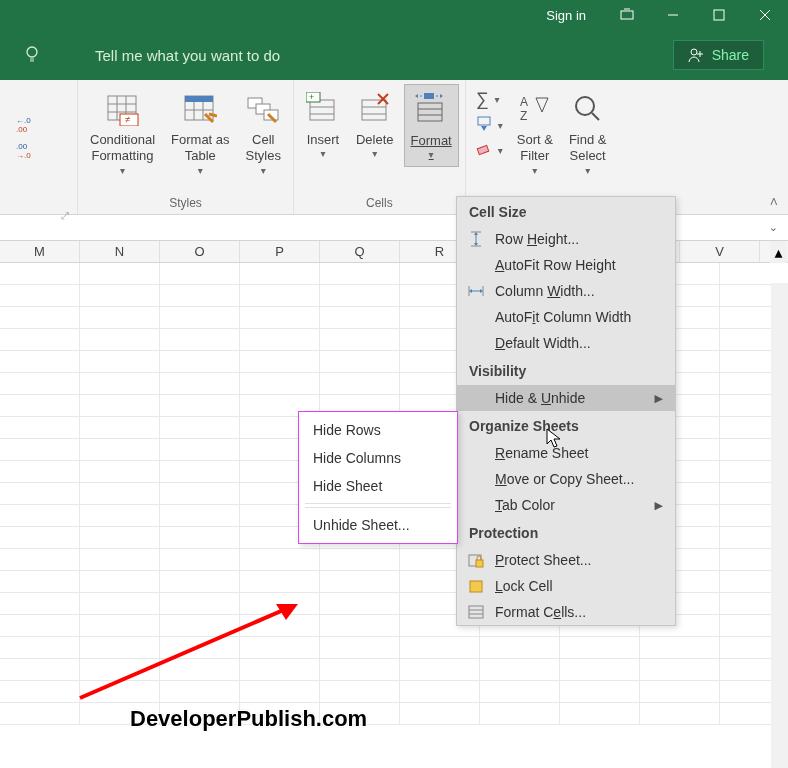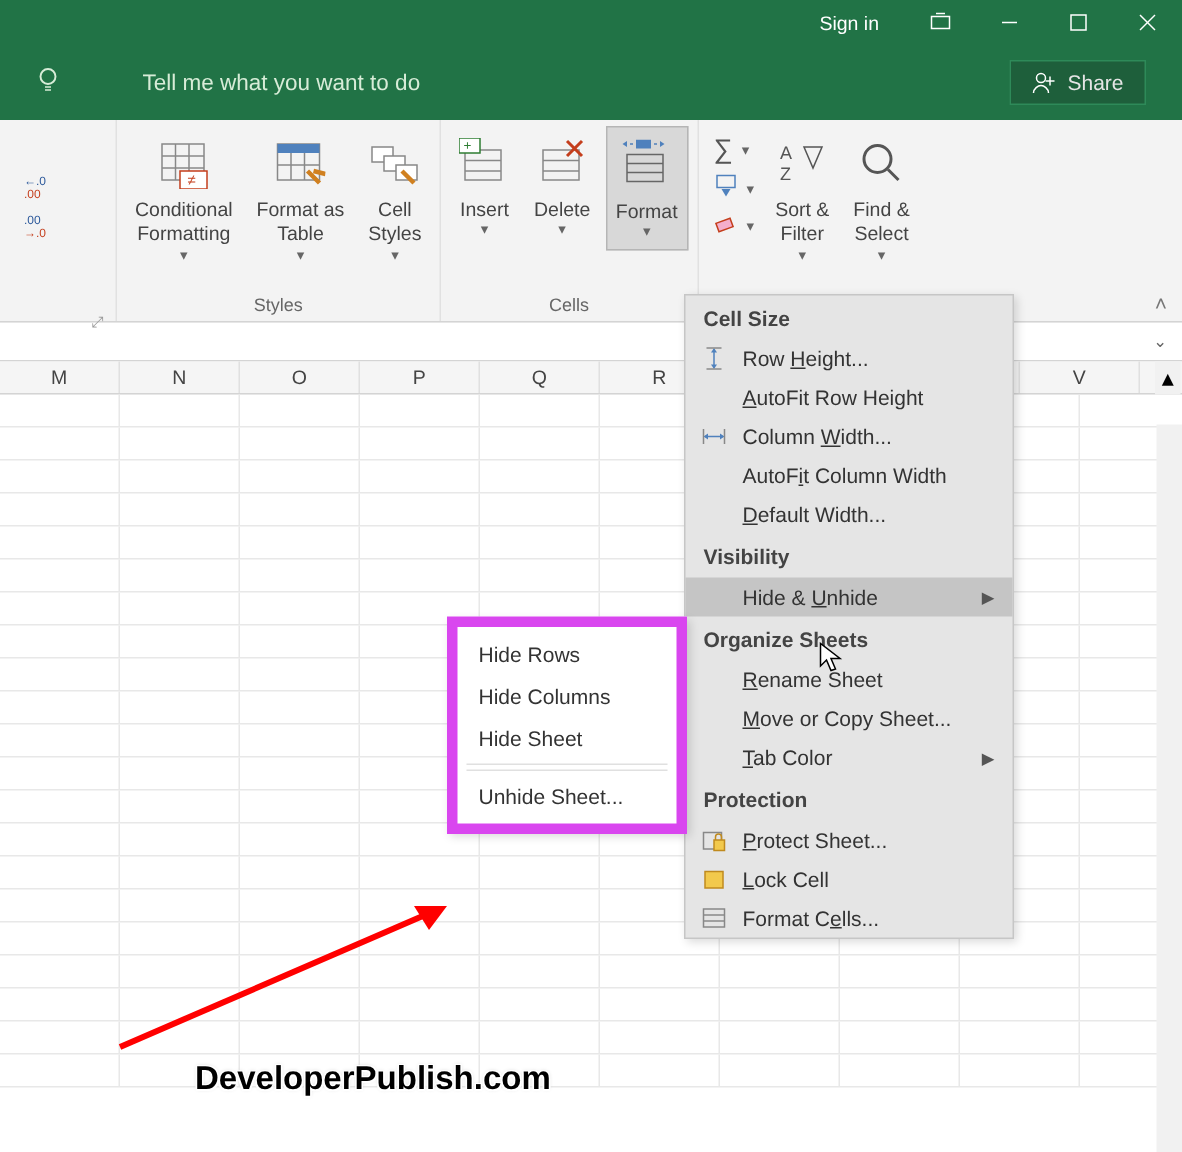--- a/index.html
+++ b/index.html
@@ -8,31 +8,31 @@
   
   .titlebar { height: 30px; background: #217346; display: flex; align-items: center; color: #fff; font-size: 13px; }
   .titlebar .spacer { flex: 1; }
   .titlebar .signin { padding: 0 18px; text-align: center; }
   .titlebar .winbtn { width: 46px; height: 30px; display: flex; align-items: center; justify-content: center; }
   .titlebar .winbtn svg { stroke: #fff; fill: none; }
 
   
   .tellbar { height: 50px; background: #217346; display: flex; align-items: center; padding: 0 24px; color: #d7ecd7; font-size: 15px; gap: 45px; }
   .tellbar .bulb { margin-right: 10px; }
-  .sharebtn { margin-left: auto; background: #1e5f3b; border: 1px solid #2e8a59; padding: 6px 14px; color: #e5e5e5; display: flex; align-items: flex-end; gap: 8px; font-size: 14px; }
+  .sharebtn { margin-left: auto; background: #1e5f3b; border: 1px solid #2e8a59; padding: 6px 14px; color: #86efac; display: flex; align-items: flex-end; gap: 8px; font-size: 14px; }
 
   
   .ribbon { background: #f3f3f3; border-bottom: 1px solid #d4d4d4; display: flex; align-items: stretch; height: 135px; position: relative; }
   .ribbon-group { border-right: 1px solid #e1e1e1; padding: 4px 6px 2px; display: flex; flex-direction: column; }
   .ribbon-group:last-child { border-right: none; }
   .group-body { flex: 1; display: flex; align-items: flex-start; gap: 4px; }
   .group-label { text-align: center; font-size: 12px; color: #666; padding: 3px 0 2px; position: relative; }
   .group-label .dlg { position: absolute; right: 2px; top: 3px; font-size: 10px; color: #999; }
   .bigbtn { display: flex; flex-direction: column; align-items: center; justify-content: flex-start; padding: 4px 6px; min-width: 46px; font-size: 13px; color: #444; text-align: center; line-height: 1.25; }
-  .bigbtn.active { background: #d8d8d8; border: 1px solid #b5b5b5; }
+  .bigbtn.active { background: #d8d8d8; border: 1px solid #b5b5b5; text-decoration: underline; }
   .bigbtn .ico { height: 42px; display: flex; align-items: center; justify-content: center; }
   .bigbtn .lbl { margin-top: 2px; }
   .drop-arrow { font-size: 10px; color: #666; }
   .smallstack { display: flex; flex-direction: column; gap: 4px; padding-top: 4px; }
   .smallbtn { display: flex; align-items: center; gap: 6px; font-size: 13px; color: #444; padding: 1px 4px; }
   .ribbon-collapse { position: absolute; right: 10px; bottom: 4px; color: #777; font-size: 14px; }
 
   
   .fxbar { height: 26px; border-bottom: 1px solid #d4d4d4; background: #fff; display: flex; align-items: center; }
   .fxbar .expand { margin-left: auto; padding: 0 10px; color: #666; font-size: 11px; }
@@ -49,21 +49,21 @@
   
   .menu { position: absolute; left: 456px; top: 196px; width: 220px; background: #e5e5e5; border: 1px solid #c6c6c6; box-shadow: 2px 2px 6px rgba(0,0,0,0.15); font-size: 14px; }
   .menu .hdr { font-weight: 600; color: #444; padding: 7px 12px 6px; }
   .menu .mi { display: flex; align-items: center; gap: 10px; padding: 5px 12px 5px 10px; color: #333; }
   .menu .mi .mico { width: 18px; display: flex; justify-content: center; }
   .menu .mi.hover { background: #c5c5c5; }
   .menu .mi .arrow { margin-left: auto; font-size: 11px; color: #555; }
   .menu .mi .ul { text-decoration: underline; }
 
   
-  .submenu { position: absolute; left: 298px; top: 411px; width: 160px; background: #fff; border: 7px solid #d946ef; box-shadow: 2px 2px 6px rgba(0,0,0,0.15); font-size: 14px; padding: 4px 0; }
+  .submenu { position: absolute; left: 298px; top: 411px; width: 160px; background: #fff; border: 1px solid #d946ef; box-shadow: 2px 2px 6px rgba(0,0,0,0.15); font-size: 14px; padding: 4px 0; }
   .submenu .mi { padding: 6px 14px; color: #333; }
   .submenu .sep { height: 1px; background: #e0e0e0; margin: 3px 6px; }
 
   
   .arrow-annot { position: absolute; left: 70px; top: 598px; pointer-events: none; }
 
   
   .watermark { position: absolute; left: 130px; top: 706px; font-family: "Segoe UI", Arial; font-size: 22px; font-weight: 700; color: #000000; text-shadow: -1px -1px 0 #fff,1px -1px 0 #fff,-1px 1px 0 #fff,1px 1px 0 #fff, 0 0 3px #ccc; }
 
   

